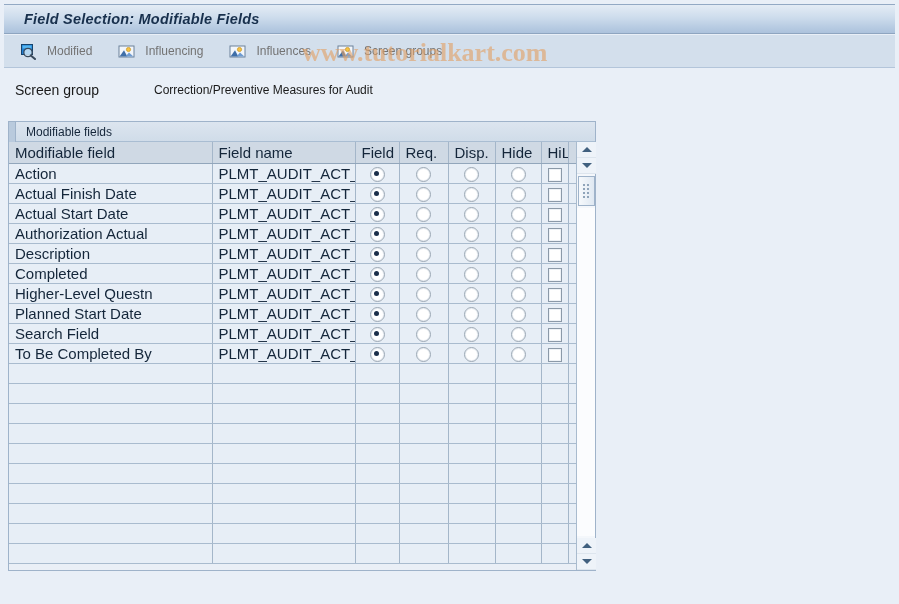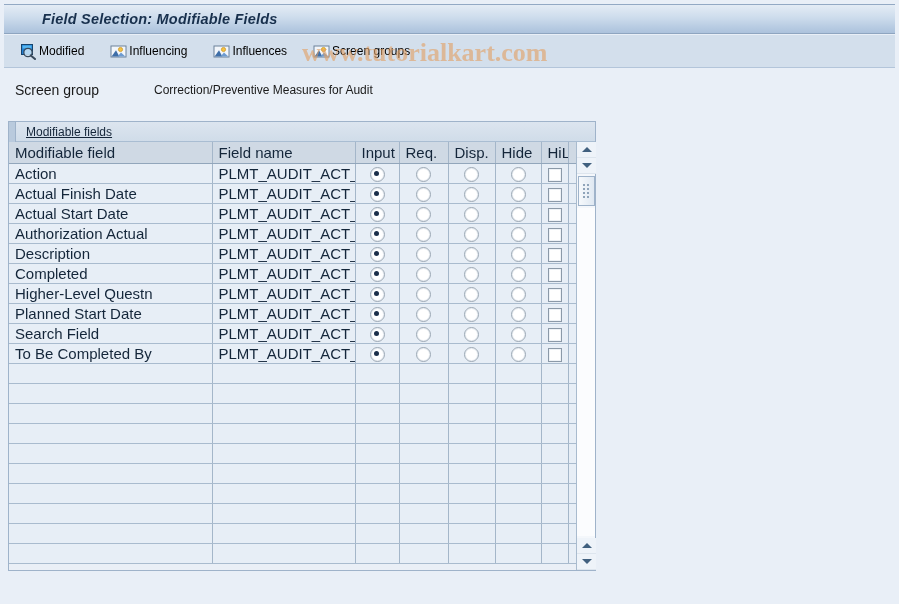--- a/index.html
+++ b/index.html
@@ -32,21 +32,20 @@
     left: 4px;
     top: 4px;
     width: 891px;
     height: 30px;
     background: linear-gradient(to bottom, #e4ecf5 0%, #cddcec 45%, #b7cbe2 80%, #acc2dc 100%);
     border-top: 1px solid #93a9c4;
     border-bottom: 1px solid #8ea5c0;
     box-sizing: border-box;
     display: flex;
     align-items: center;
-    padding-left: 18px;
   }
   .titlebar .title-text {
     padding-left: 20px;
     font-size: 14.5px;
     font-weight: bold;
     font-style: italic;
     color: #18304d;
     letter-spacing: 0.2px;
     white-space: nowrap;
   }
@@ -71,22 +70,22 @@
     height: 24px;
     padding: 0 9px 0 3px;
     margin-right: 12px;
     cursor: default;
     border: 1px solid transparent;
     border-radius: 2px;
     white-space: nowrap;
   }
   .tb-btn .tb-label {
     font-size: 12px;
-    color: #000000;
-    margin-left: 2px;
+    color: #737373;
+    margin-left: 10px;
   }
   .tb-ico {
     width: 17px; height: 17px;
     display: inline-block;
     flex: 0 0 17px;
     position: relative;
   }
 
   
   .watermark {
@@ -149,21 +148,20 @@
     width: 6px;
     height: 20px;
     background: #b9cadd;
     border-right: 1px solid #9fb3ca;
     flex: 0 0 6px;
   }
   .grp-header .grp-title {
     padding-left: 10px;
     font-size: 12px;
     color: #15263a;
-    text-decoration: underline;
   }
 
   
   .grid {
     position: relative;
     height: 428px;
     display: flex;
   }
   .grid-cols {
     flex: 1 1 auto;
@@ -396,21 +394,21 @@
           </colgroup>
           <thead>
             <tr>
               <th>
                   <span class="thpad">Modifiable field</span>
                 </th>
               <th>
                   <span class="thpad">Field name</span>
                 </th>
               <th>
-                  <span class="thpad">Input</span>
+                  <span class="thpad">Field</span>
                 </th>
               <th>
                   <span class="thpad">Req.</span>
                 </th>
               <th>
                   <span class="thpad">Disp.</span>
                 </th>
               <th>
                   <span class="thpad">Hide</span>
                 </th>

